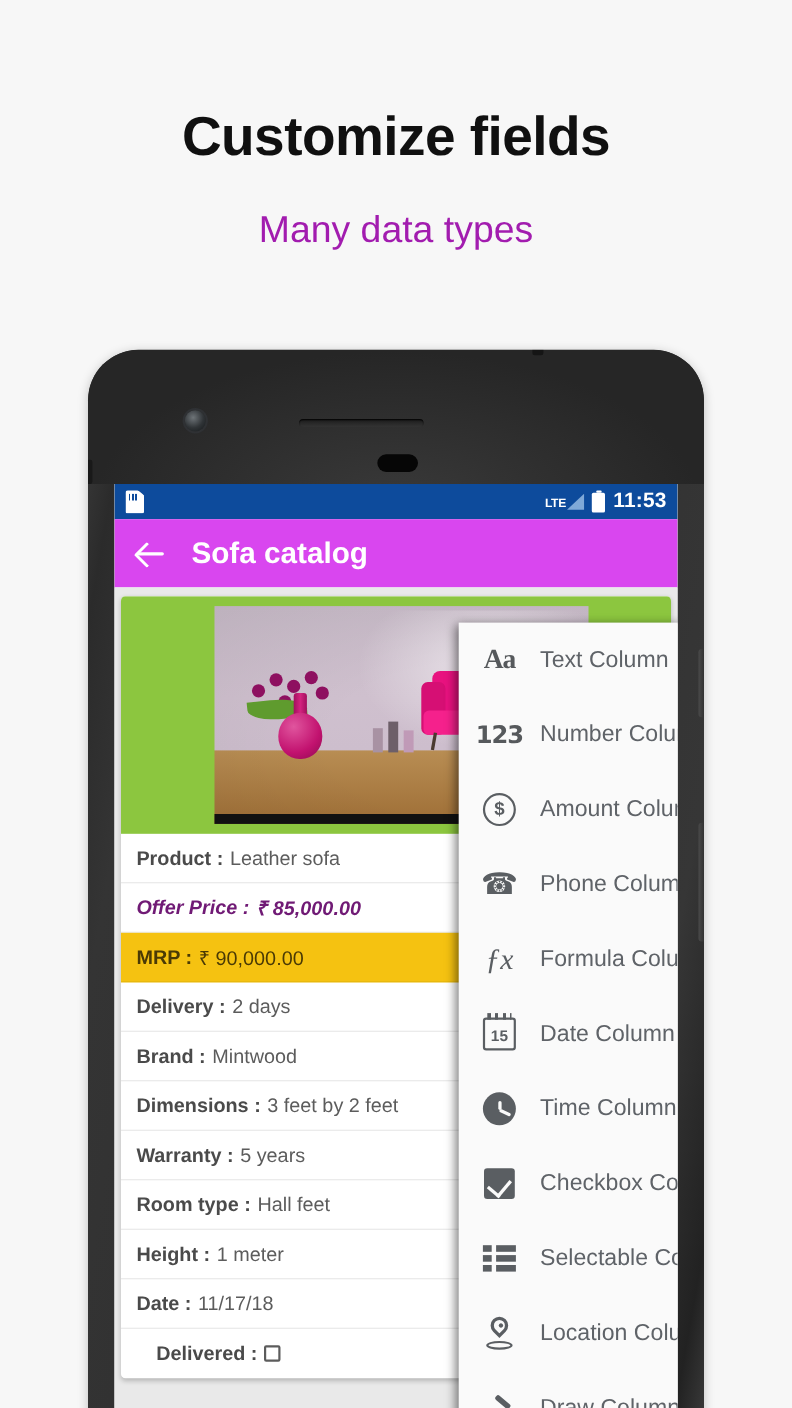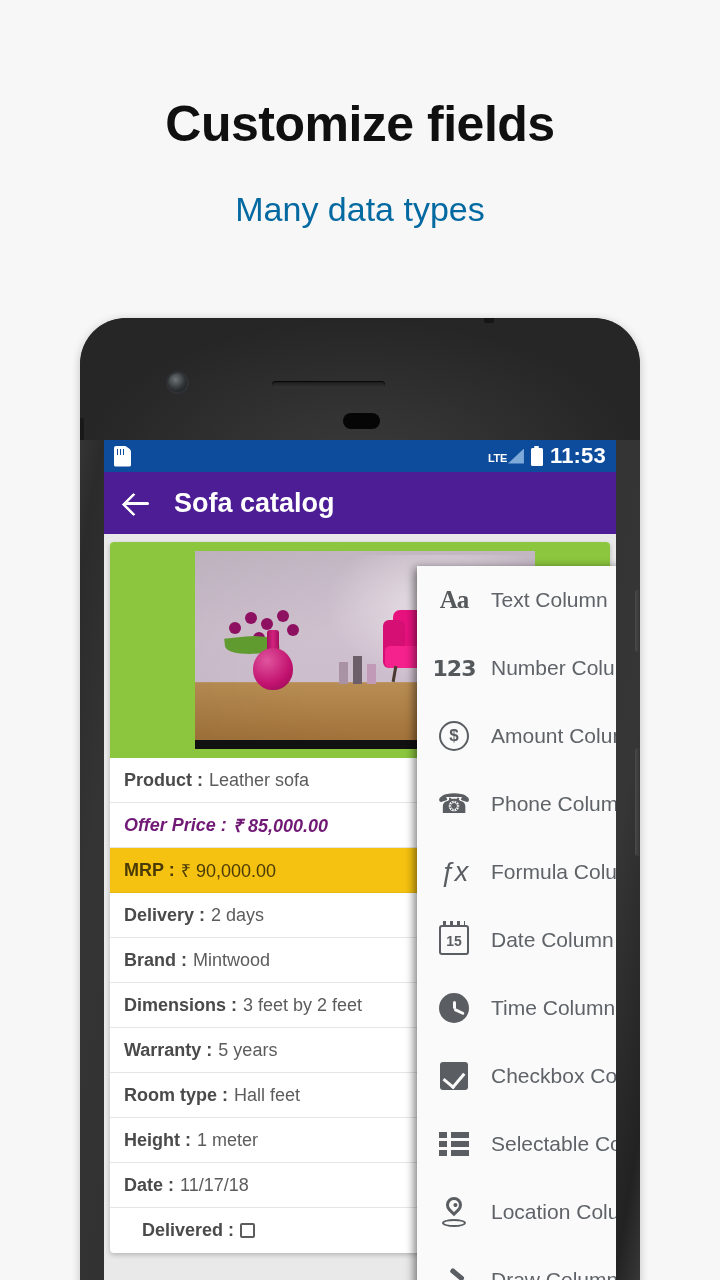--- a/index.html
+++ b/index.html
@@ -14,21 +14,21 @@
   
   .headline {
     position: absolute; top: 95px; left: 0; width: 720px;
     text-align: center;
     font-size: 50px; font-weight: bold; color: #101010;
     letter-spacing: -0.5px;
   }
   .subhead {
     position: absolute; top: 190px; left: 0; width: 720px;
     text-align: center;
-    font-size: 34px; font-weight: normal; color: #0369a1;
+    font-size: 34px; font-weight: normal; color: #a21caf;
   }
 
   
   .phone {
     position: absolute; left: 80px; top: 318px;
     width: 560px; height: 980px;
     background: linear-gradient(100deg,#3d3d3d 0%,#2b2b2b 6%,#343434 14%,#2e2e2e 50%,#363636 86%,#222 96%,#3a3a3a 100%);
     border-radius: 46px 46px 10px 10px;
     box-shadow: 0 2px 10px rgba(0,0,0,.22);
     overflow: hidden;
@@ -99,25 +99,25 @@
   .lte-wrap { display: flex; align-items: flex-end; gap: 1px; }
   .lte-txt { font-size: 11px; font-weight: bold; line-height: 1; letter-spacing: -.3px; }
   .sig-tri {
     width: 16px; height: 15px;
     background: #7fa9d8;
     clip-path: polygon(100% 0, 100% 100%, 0 100%);
   }
   .batt { width: 12px; height: 20px; position: relative; }
   .batt .cap { position:absolute; left:3.5px; top:0; width:5px; height:2px; background:#fff; border-radius:1px;}
   .batt .shell { position:absolute; left:0; top:2px; width:12px; height:18px; background:#fff; border-radius:1.5px;}
-  .clock { font-size: 22px; font-weight: bold; letter-spacing: .2px; }
+  .clock { font-size: 19px; font-weight: bold; letter-spacing: .2px; }
 
   
   .appbar {
-    position: relative; height: 62px; background: #4c1d95;
+    position: relative; height: 62px; background: #d946ef;
     display: flex; align-items: center; padding: 0 0 0 18px; color: #fff;
   }
   .back-arrow { width: 30px; height: 30px; position: relative; flex: 0 0 auto; }
   .back-arrow::before {
     content:""; position:absolute; left:3px; top:14px; width:24px; height:3px; background:#fff; border-radius:2px;
   }
   .back-arrow::after {
     content:""; position:absolute; left:3px; top:8px; width:14px; height:14px;
     border-left:3px solid #fff; border-bottom:3px solid #fff; transform: rotate(45deg); border-radius:2px;
   }
@@ -217,21 +217,21 @@
   }
   .mi-label { white-space: nowrap; }
 
   .ic-aa { font-size: 25px; font-weight: bold; letter-spacing: -1px; color:#56595c; font-family:"Liberation Serif", serif;}
   .ic-123 { font-size: 22px; font-weight: bold; letter-spacing: -1px; color:#56595c; font-family:"DejaVu Sans", sans-serif;}
   .ic-circle {
     width: 30px; height: 30px; border: 2.5px solid #5a5e62; border-radius: 50%;
     display:flex; align-items:center; justify-content:center;
     font-size:17px; font-weight:bold;
   }
-  .ic-fx { font-size: 27px; font-style: italic; font-family:Liberation Sans, sans-serif; }
+  .ic-fx { font-size: 27px; font-style: italic; font-family:Liberation Serif, serif; }
   .phone-gl { font-size: 27px; line-height:1; }
   .cal { position:relative; width:30px; height:30px; border:2.5px solid #5a5e62; border-radius:3px; }
   .cal .pegs { position:absolute; left:2px; top:-6px; width:22px; height:6px;
     background: repeating-linear-gradient(90deg, #5a5e62 0 3px, transparent 3px 7px); }
   .cal .num { position:absolute; left:0; right:0; top:6px; text-align:center; font-size:14px; font-weight:bold; }
   .clockic { position:relative; width:30px; height:30px; border-radius:50%; background:#5a5e62; }
   .clockic .h { position:absolute; left:14px; top:8px; width:2.5px; height:8px; background:#fafafa; border-radius:2px; transform-origin: bottom center;}
   .clockic .m { position:absolute; left:14px; top:5px; width:2.5px; height:11px; background:#fafafa; border-radius:2px; transform:rotate(115deg); transform-origin: bottom center;}
   .cbx { width:28px; height:28px; background:#5a5e62; border-radius:3px; position:relative; }
   .cbx::after { content:""; position:absolute; left:7px; top:6px; width:11px; height:16px;

